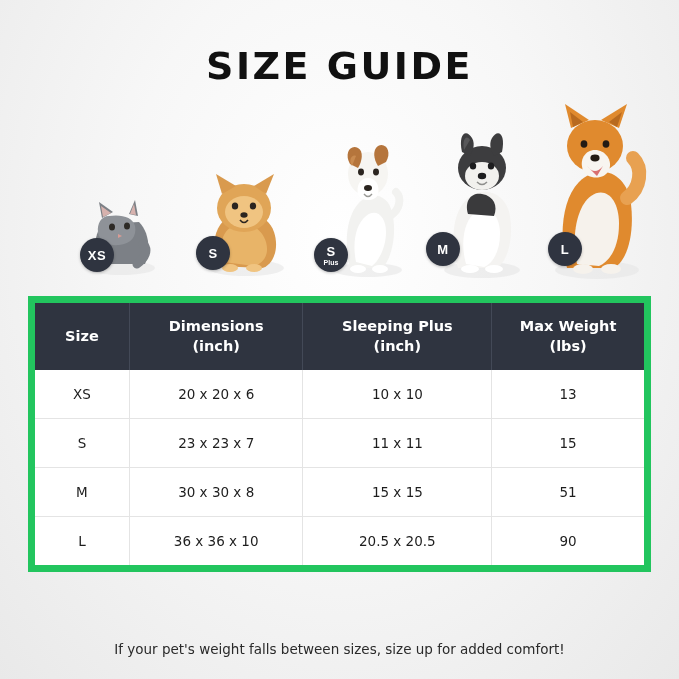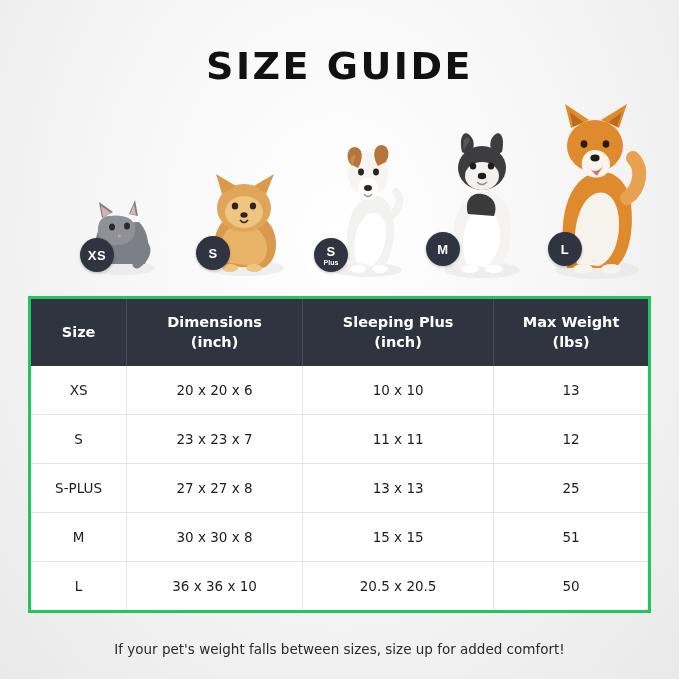--- a/index.html
+++ b/index.html
@@ -80,21 +80,21 @@
   .badge-splus { left: -2px;  bottom: 8px;  width: 34px; height: 34px; }
   .badge-m     { left: 0px;   bottom: 14px; width: 34px; height: 34px; }
   .badge-l     { left: 8px;   bottom: 14px; width: 34px; height: 34px; }
 
   
   .table-wrap {
     position: absolute;
     top: 296px;
     left: 28px;
     width: 623px;
-    border: 3px solid #22c55e;
+    border: 7px solid #22c55e;
     background: #ffffff;
     box-sizing: border-box;
   }
   table {
     width: 100%;
     border-collapse: collapse;
     table-layout: fixed;
   }
   thead th {
     background: #2f3440;
@@ -292,39 +292,33 @@
         <tr>
           <td>XS</td>
           <td>20 x 20 x 6</td>
           <td>10 x 10</td>
           <td>13</td>
         </tr>
         <tr>
           <td>S</td>
           <td>23 x 23 x 7</td>
           <td>11 x 11</td>
-          <td>12</td>
-        </tr>
-        <tr>
-          <td>S-PLUS</td>
-          <td>27 x 27 x 8</td>
-          <td>13 x 13</td>
-          <td>25</td>
+          <td>15</td>
         </tr>
         <tr>
           <td>M</td>
           <td>30 x 30 x 8</td>
           <td>15 x 15</td>
           <td>51</td>
         </tr>
         <tr>
           <td>L</td>
           <td>36 x 36 x 10</td>
           <td>20.5 x 20.5</td>
-          <td>50</td>
+          <td>90</td>
         </tr>
       </tbody>
     </table>
   </div>
 
   <div class="footnote">If your pet's weight falls between sizes, size up for added comfort!</div>
 
 </div>
 
 </body></html>

